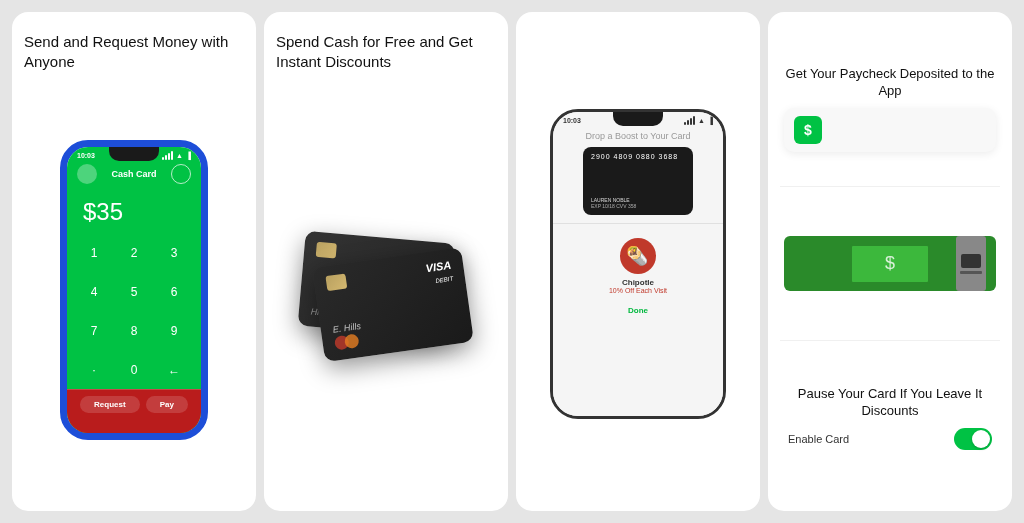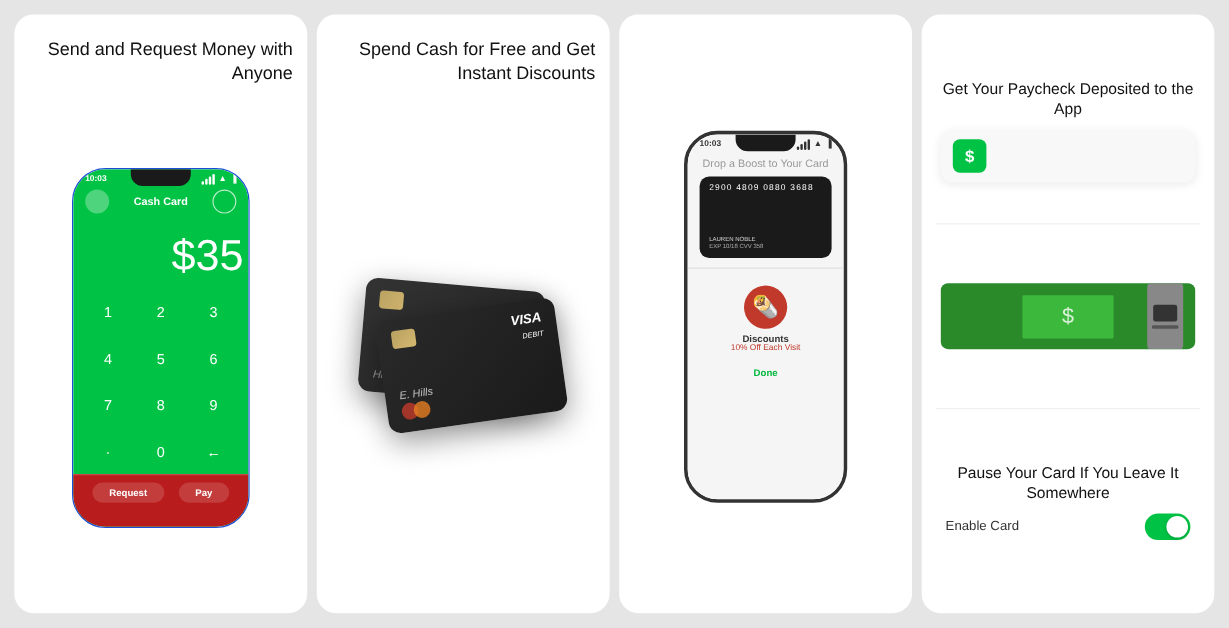--- a/index.html
+++ b/index.html
@@ -25,39 +25,39 @@
       flex: 1;
       display: flex;
       flex-direction: column;
       align-items: center;
       padding: 20px 12px 16px;
       overflow: hidden;
     }
     .panel-title {
       font-size: 15px;
       font-weight: 500;
-      text-align: right;
+      text-align: left;
       color: #111;
       margin-bottom: 14px;
       line-height: 1.3;
     }
 
     
     .phone-wrap {
       flex: 1;
       display: flex;
       align-items: center;
       justify-content: center;
     }
     .phone {
       width: 148px;
       height: 300px;
       background: #1a1a1a;
       border-radius: 28px;
-      border: 1px solid #1d4ed8;
+      border: 7px solid #1d4ed8;
       overflow: hidden;
       position: relative;
       display: flex;
       flex-direction: column;
     }
     .phone-notch {
       width: 50px;
       height: 14px;
       background: #1a1a1a;
       border-radius: 0 0 10px 10px;
@@ -100,25 +100,25 @@
       font-weight: 600;
     }
     .clock-icon {
       width: 20px;
       height: 20px;
       border: 1.5px solid rgba(255,255,255,0.7);
       border-radius: 50%;
       position: relative;
     }
     .phone-amount {
-      text-align: right;
-      color: white;
-      font-size: 36px;
+      text-align: left;
+      color: white;
+      font-size: 24px;
       font-weight: 300;
-      padding: 10px 4px 8px;
+      padding: 10px 16px 8px;
     }
     .phone-keypad {
       display: grid;
       grid-template-columns: 1fr 1fr 1fr;
       gap: 2px;
       padding: 0 8px;
       flex: 1;
     }
     .key {
       display: flex;
@@ -189,21 +189,21 @@
       text-align: right;
     }
     .card-name {
       font-size: 9px;
       color: rgba(255,255,255,0.7);
       font-style: italic;
     }
 
     
     .phone3 {
-      width: 136px;
+      width: 176px;
       height: 310px;
       background: #1a1a1a;
       border-radius: 28px;
       border: 3px solid #333;
       overflow: hidden;
       position: relative;
       display: flex;
       flex-direction: column;
     }
     .phone3-screen {
@@ -570,21 +570,21 @@
                 <div class="dc-name">LAUREN NOBLE</div>
                 <div class="dc-exp">EXP 10/18  CVV 358</div>
               </div>
             </div>
           </div>
           <div class="boost-divider"></div>
           <div class="boost-item">
             <div class="boost-logo">
               <span>🌯</span>
             </div>
-            <div class="boost-name">Discounts</div>
+            <div class="boost-name">Chipotle</div>
             <div class="boost-discount">10% Off Each Visit</div>
           </div>
           <div class="p3-done">Done</div>
         </div>
       </div>
     </div>
   </div>
 
   <div class="panel">
     <div class="features-panel">
@@ -604,21 +604,21 @@
             <span class="dollar-sign">$</span>
           </div>
           <div class="atm-machine">
             <div class="atm-screen"></div>
             <div class="atm-slot"></div>
           </div>
         </div>
       </div>
 
       <div class="feature-block">
-        <div class="feature-block-title">Pause Your Card If You Leave It Somewhere</div>
+        <div class="feature-block-title">Pause Your Card If You Leave It Discounts</div>
         <div class="toggle-row">
           <span class="toggle-label">Enable Card</span>
           <div class="toggle-switch">
             <div class="toggle-thumb"></div>
           </div>
         </div>
       </div>
 
     </div>
   </div>

